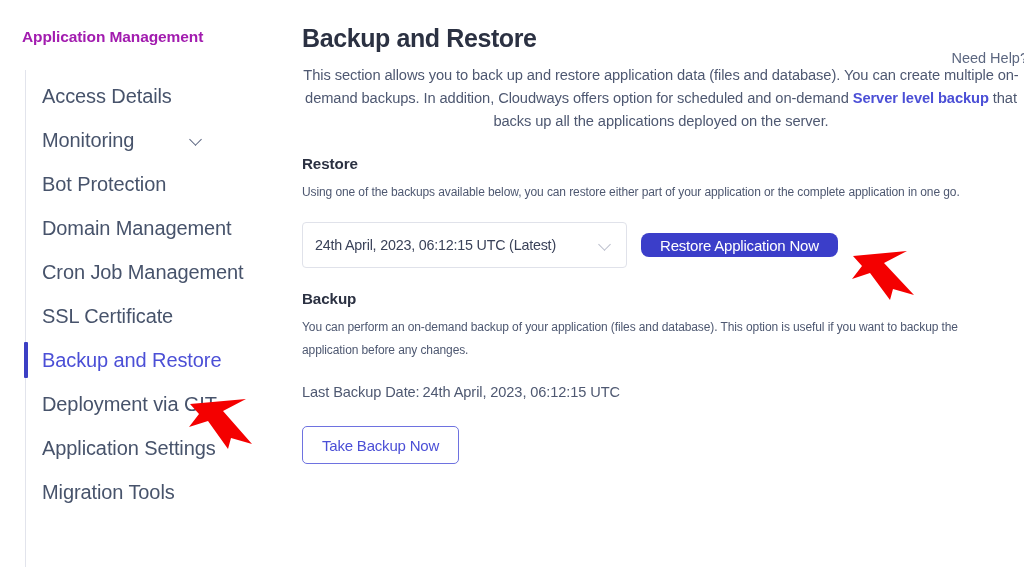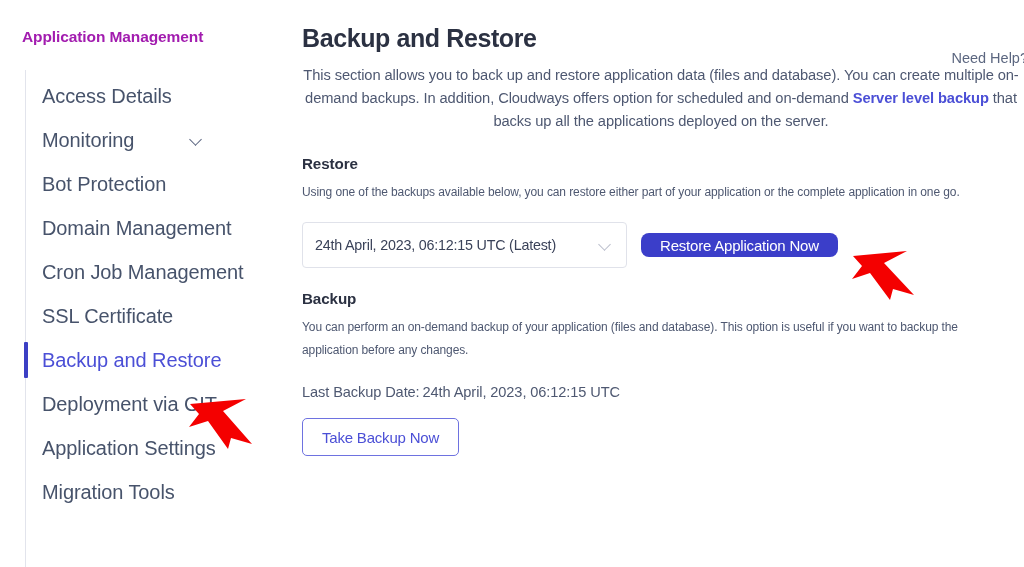--- a/index.html
+++ b/index.html
@@ -210,21 +210,21 @@
 
   .last-backup {
     font-size: 14.6px;
     color: #4e5871;
     margin-top: 22px;
     letter-spacing: -0.1px;
   }
   .last-backup .lb-value { margin-left: 3px; }
 
   .btn-outline {
-    margin-top: 18px;
+    margin-top: 26px;
     height: 38px;
     padding: 0 19px;
     background: #ffffff;
     color: #4b4fd6;
     border: 1.3px solid #6e72e0;
     border-radius: 5px;
     font-family: "Liberation Sans", sans-serif;
     font-size: 15px;
     letter-spacing: -0.2px;
     cursor: pointer;

